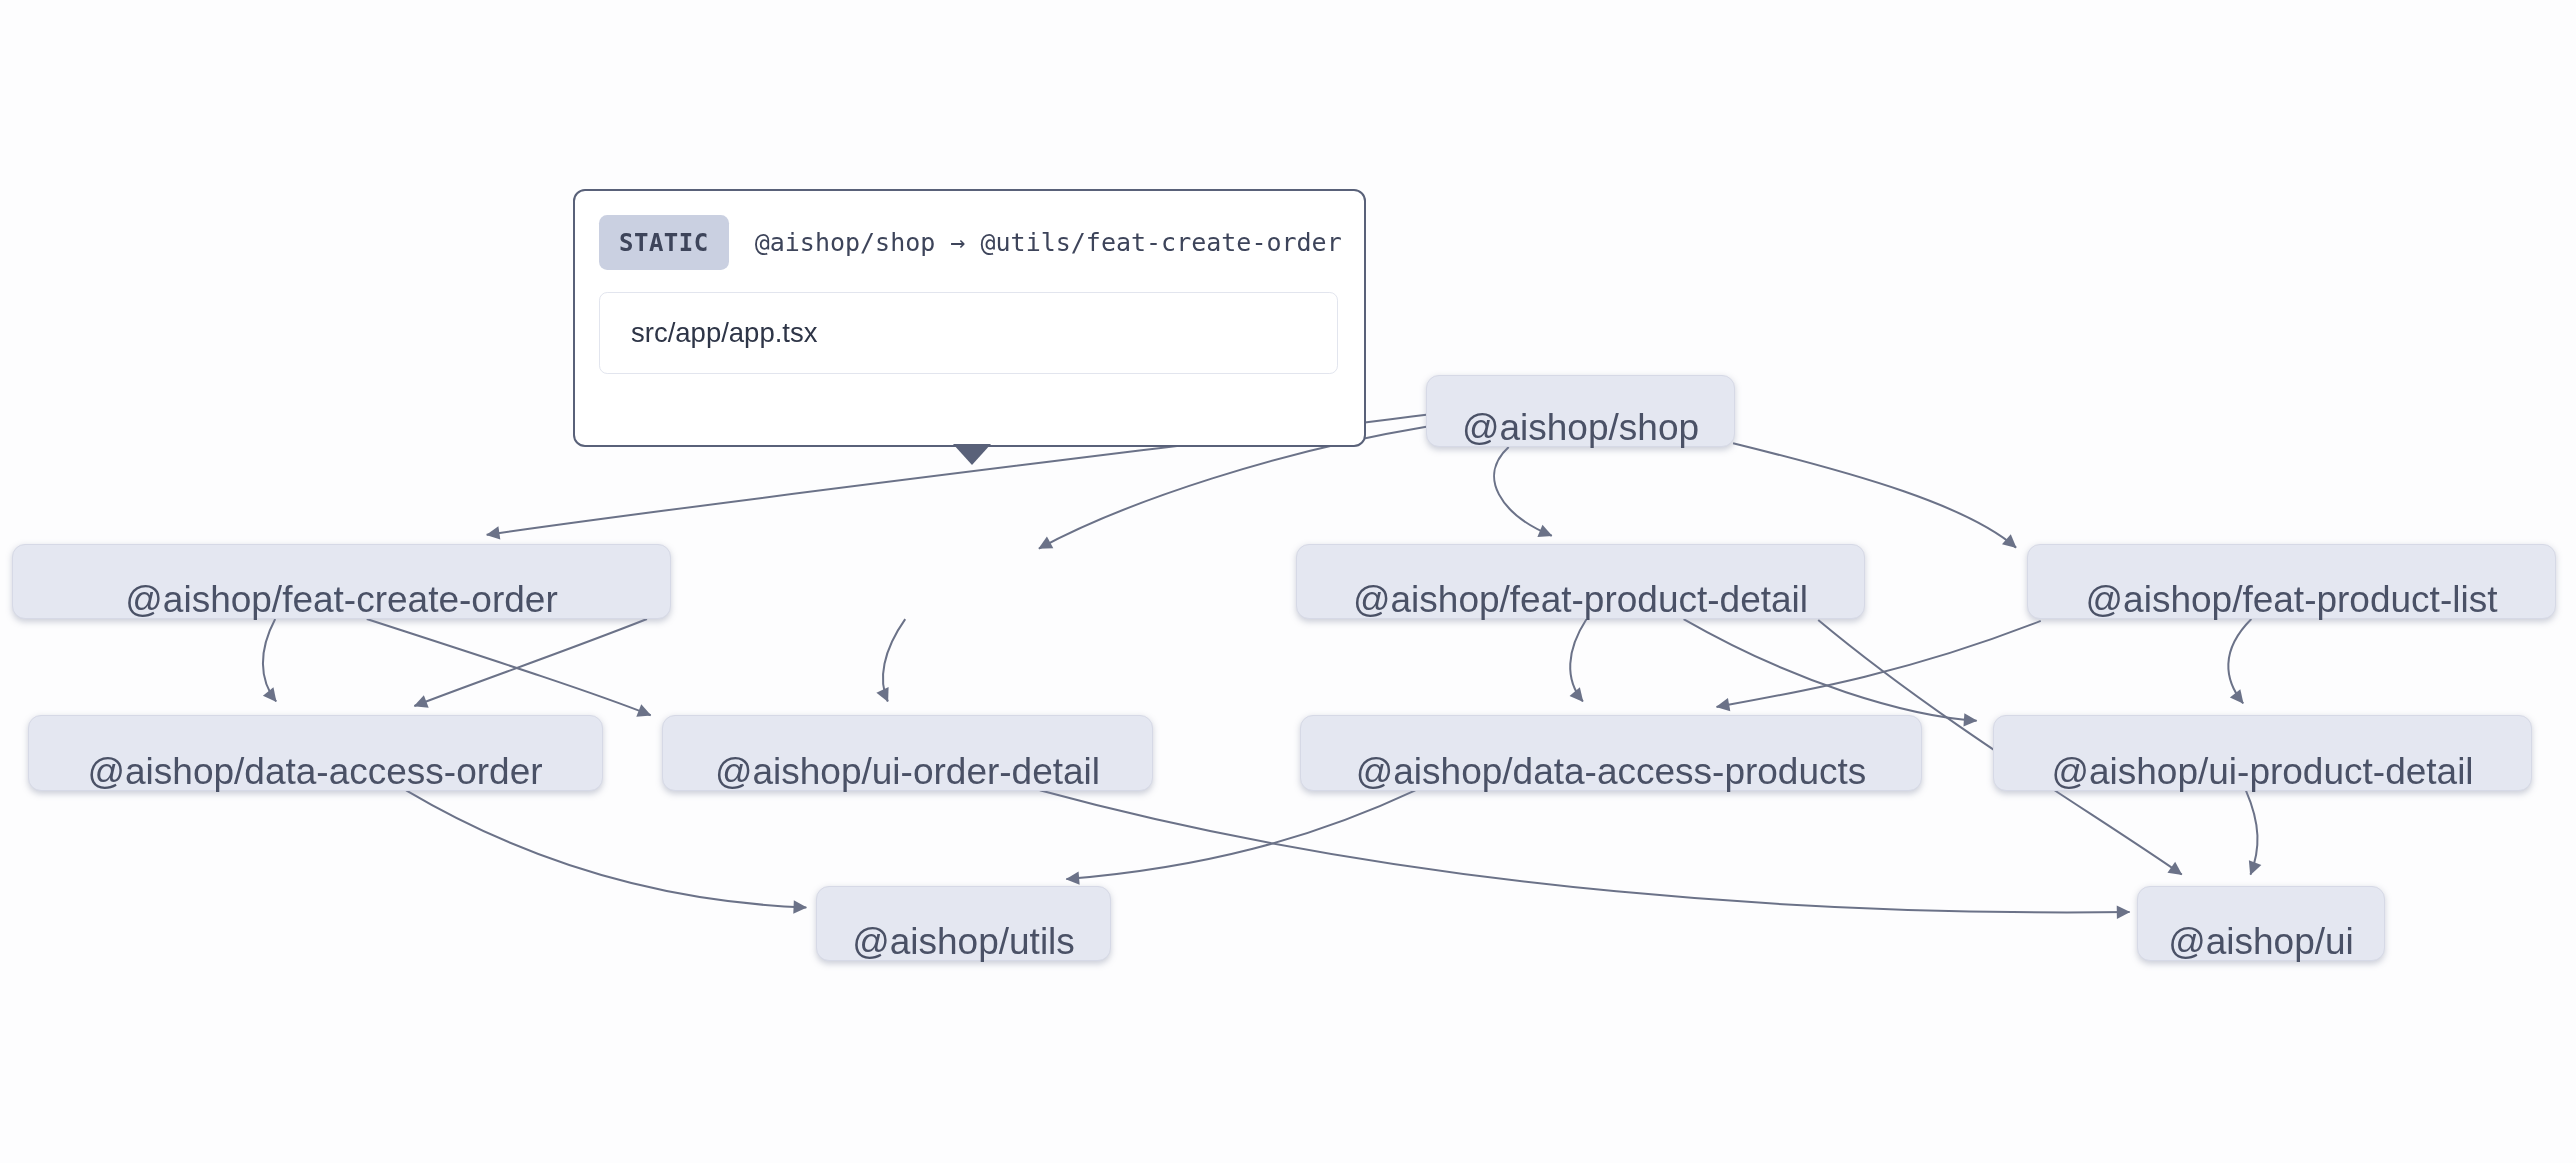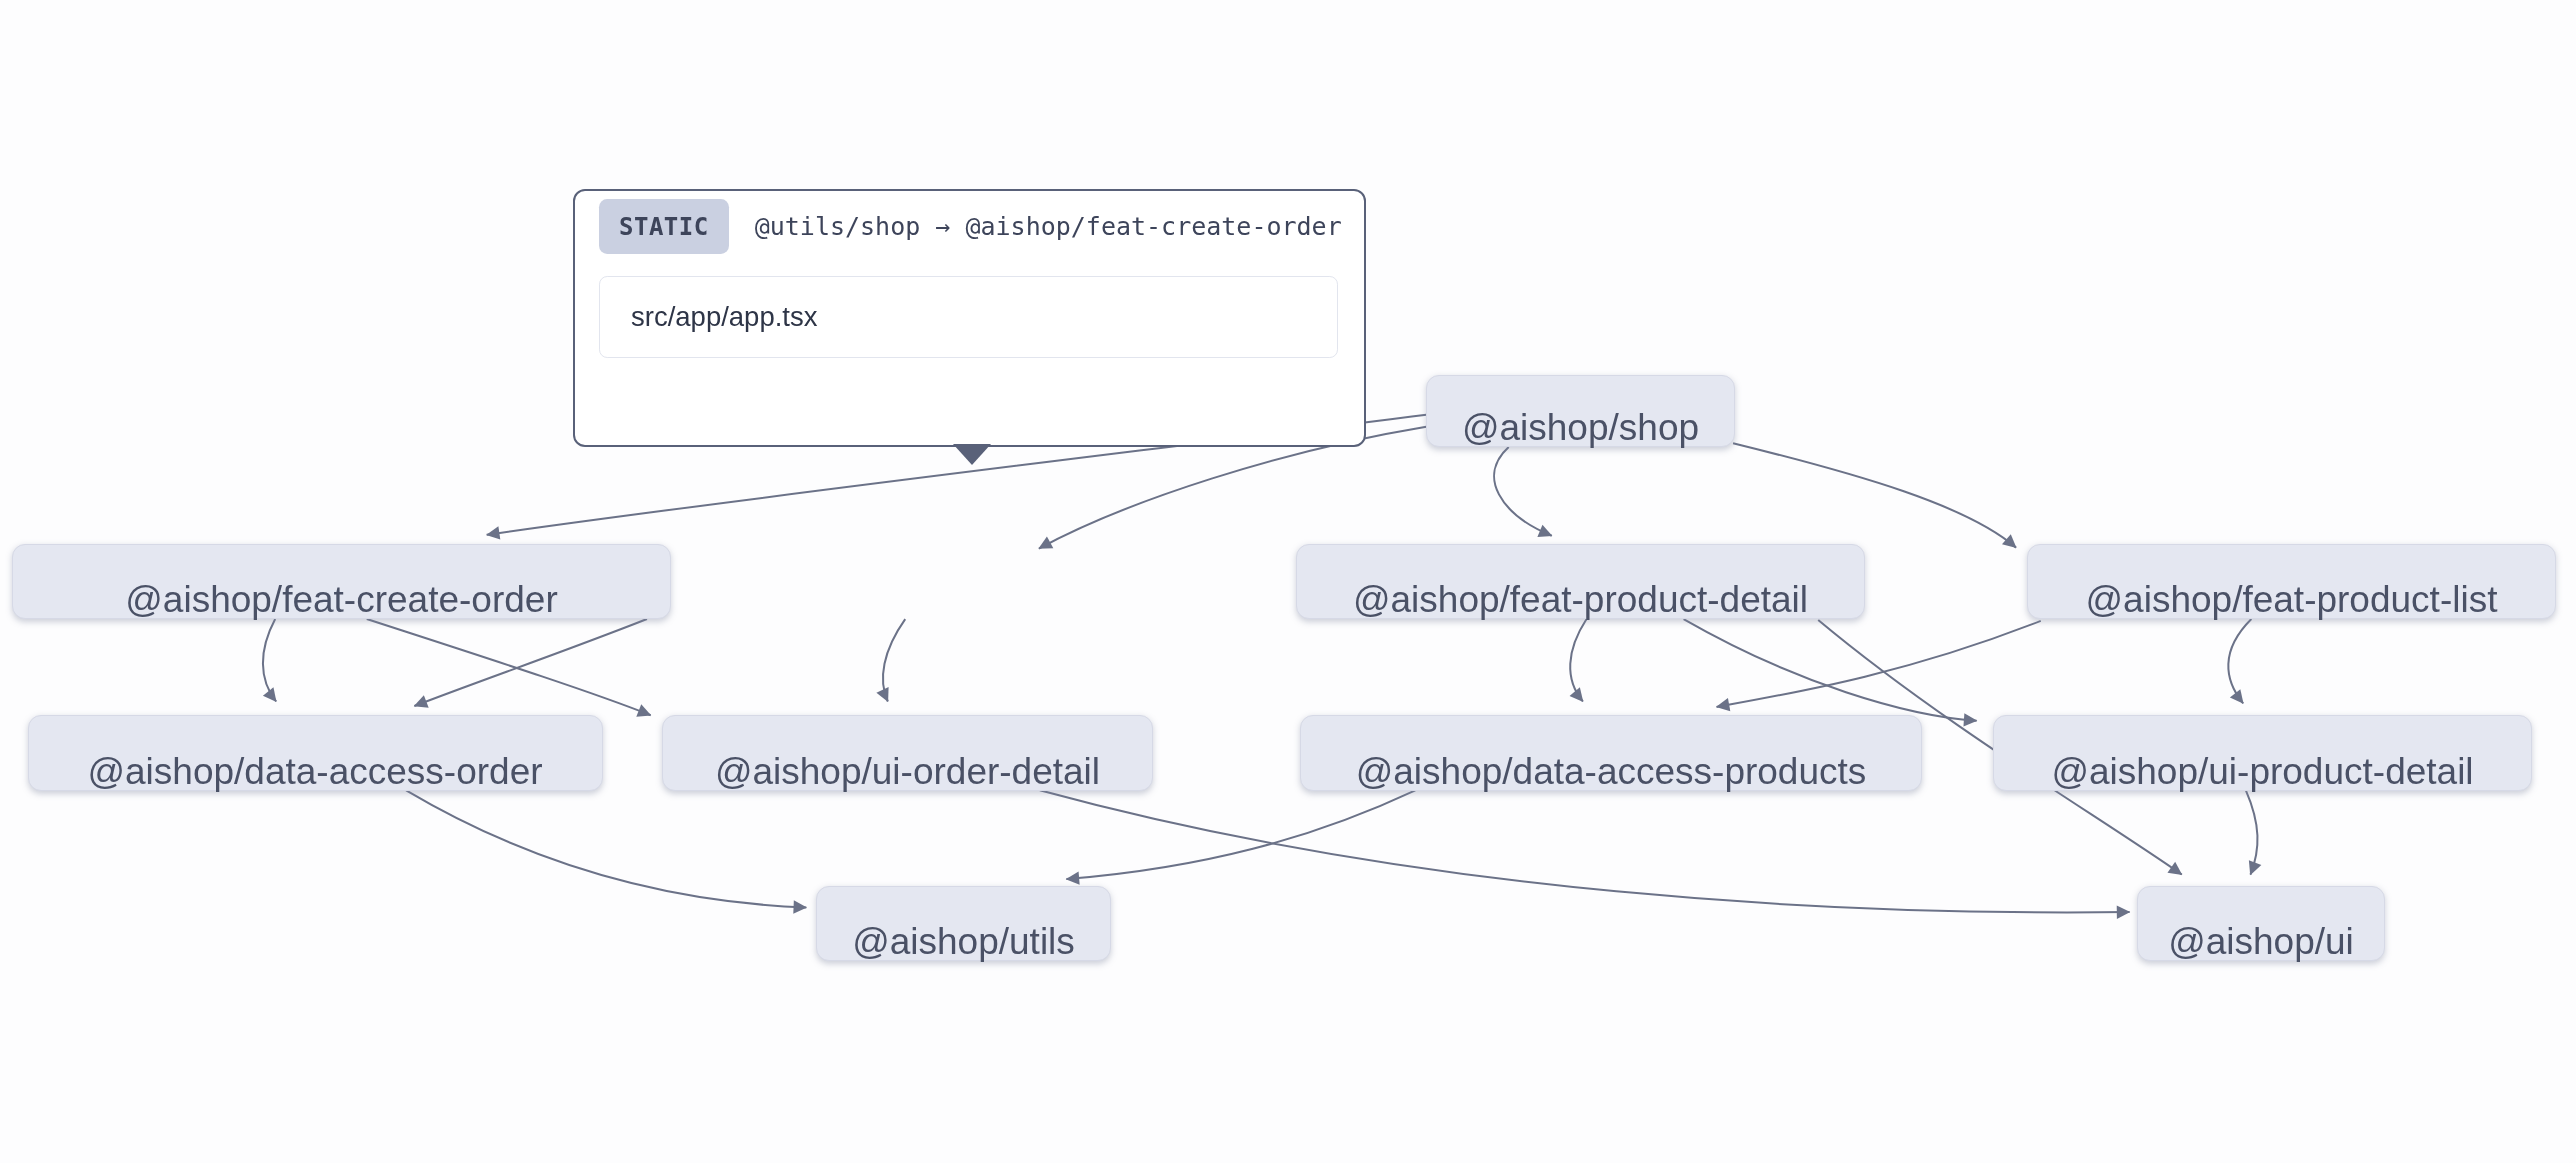--- a/index.html
+++ b/index.html
@@ -23,21 +23,21 @@
     font-size:37px;line-height:1;white-space:nowrap;
     cursor:pointer;
   }
 
   .tooltip{
     position:absolute;z-index:3;box-sizing:border-box;
     left:573px;top:189px;width:793px;height:258px;
     background:#ffffff;
     border:2.3px solid var(--tooltip_border,#596179);
     border-radius:12px;
-    padding:8px 26px 0 24px;
+    padding:24px 26px 0 24px;
   }
   .tooltip-head{display:flex;align-items:center;gap:26px;}
   .badge{
     background:var(--badge_bg,#cad0e1);
     color:var(--badge_text,#3d445a);
     font-family:"DejaVu Sans Mono",monospace;
     font-weight:bold;font-size:24px;letter-spacing:0.5px;
     padding:15.6px 20px;border-radius:8.2px;line-height:1;
   }
   .edge-label{
@@ -124,21 +124,21 @@
   <div class="node" style="left:816px;top:886px;width:295px;height:75px;">
     <span>@aishop/utils</span>
   </div>
   <div class="node" style="left:2137px;top:886px;width:248px;height:75px;">
     <span>@aishop/ui</span>
   </div>
 
   <div class="tooltip">
     <div class="tooltip-head">
       <span class="badge">STATIC</span>
-      <span class="edge-label">@utils/shop → @aishop/feat-create-order</span>
+      <span class="edge-label">@aishop/shop → @utils/feat-create-order</span>
     </div>
     <div class="files-box">
       <div class="files-row">src/app/app.tsx</div>
     </div>
   </div>
   <div class="caret"></div>
 
 </div>
 
 

